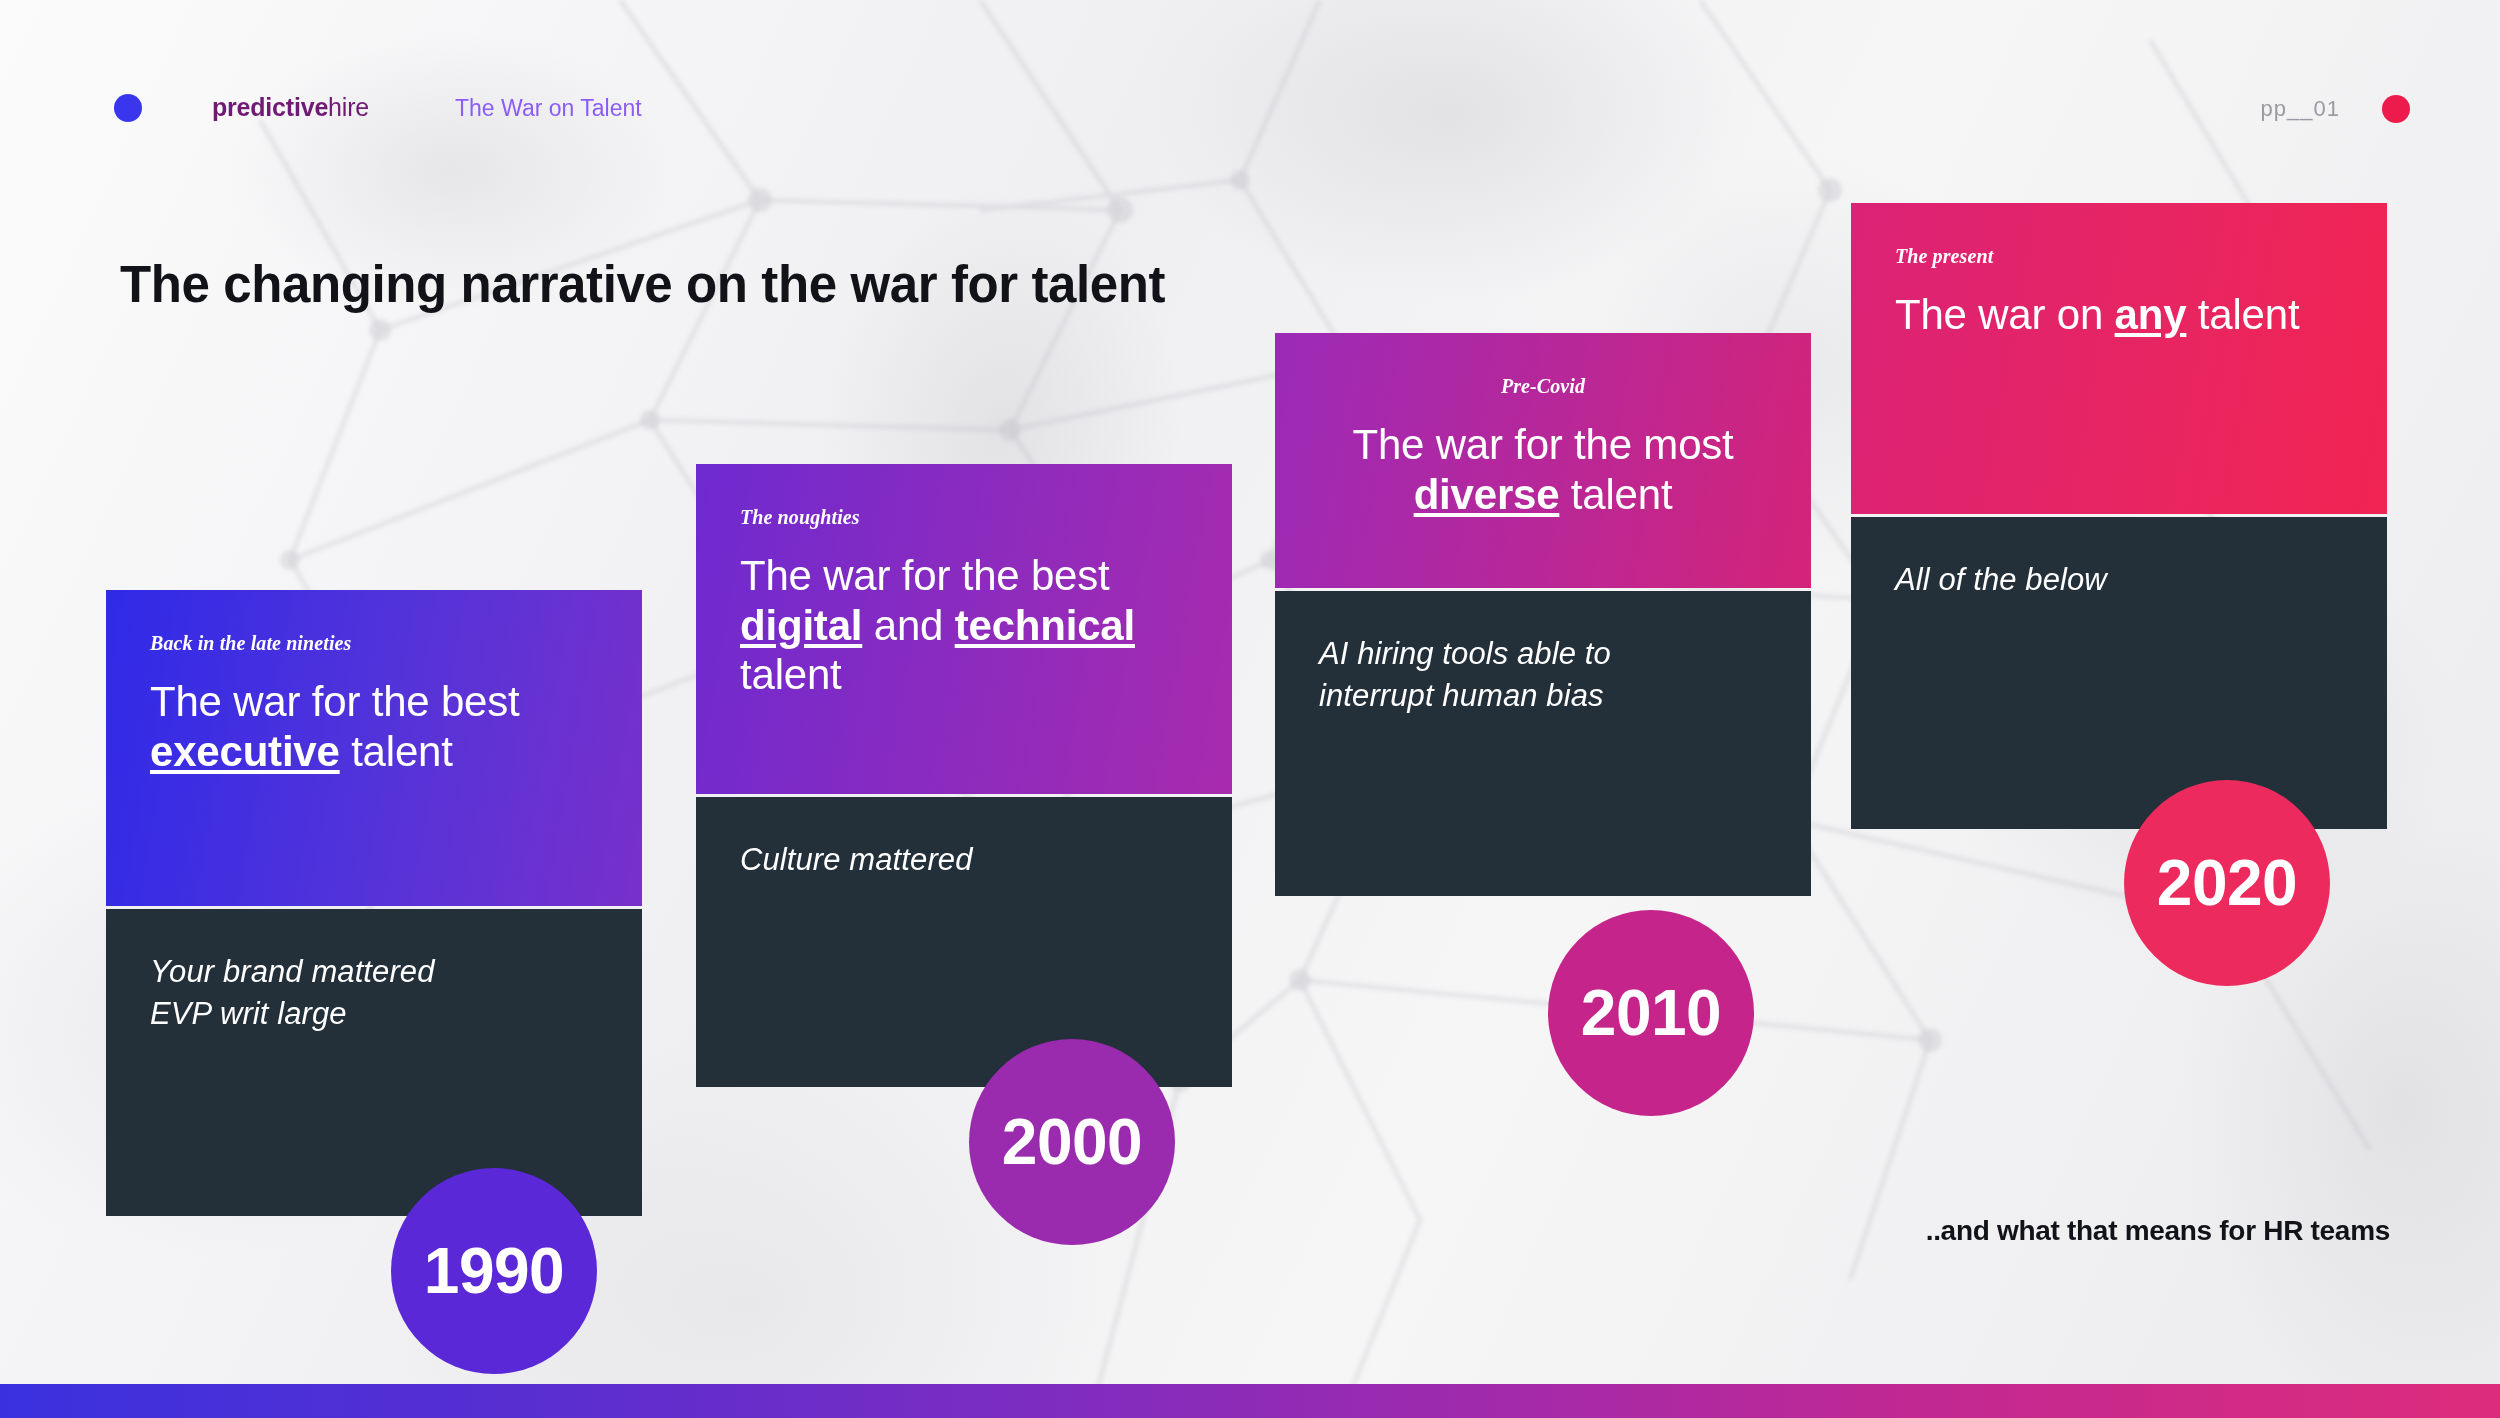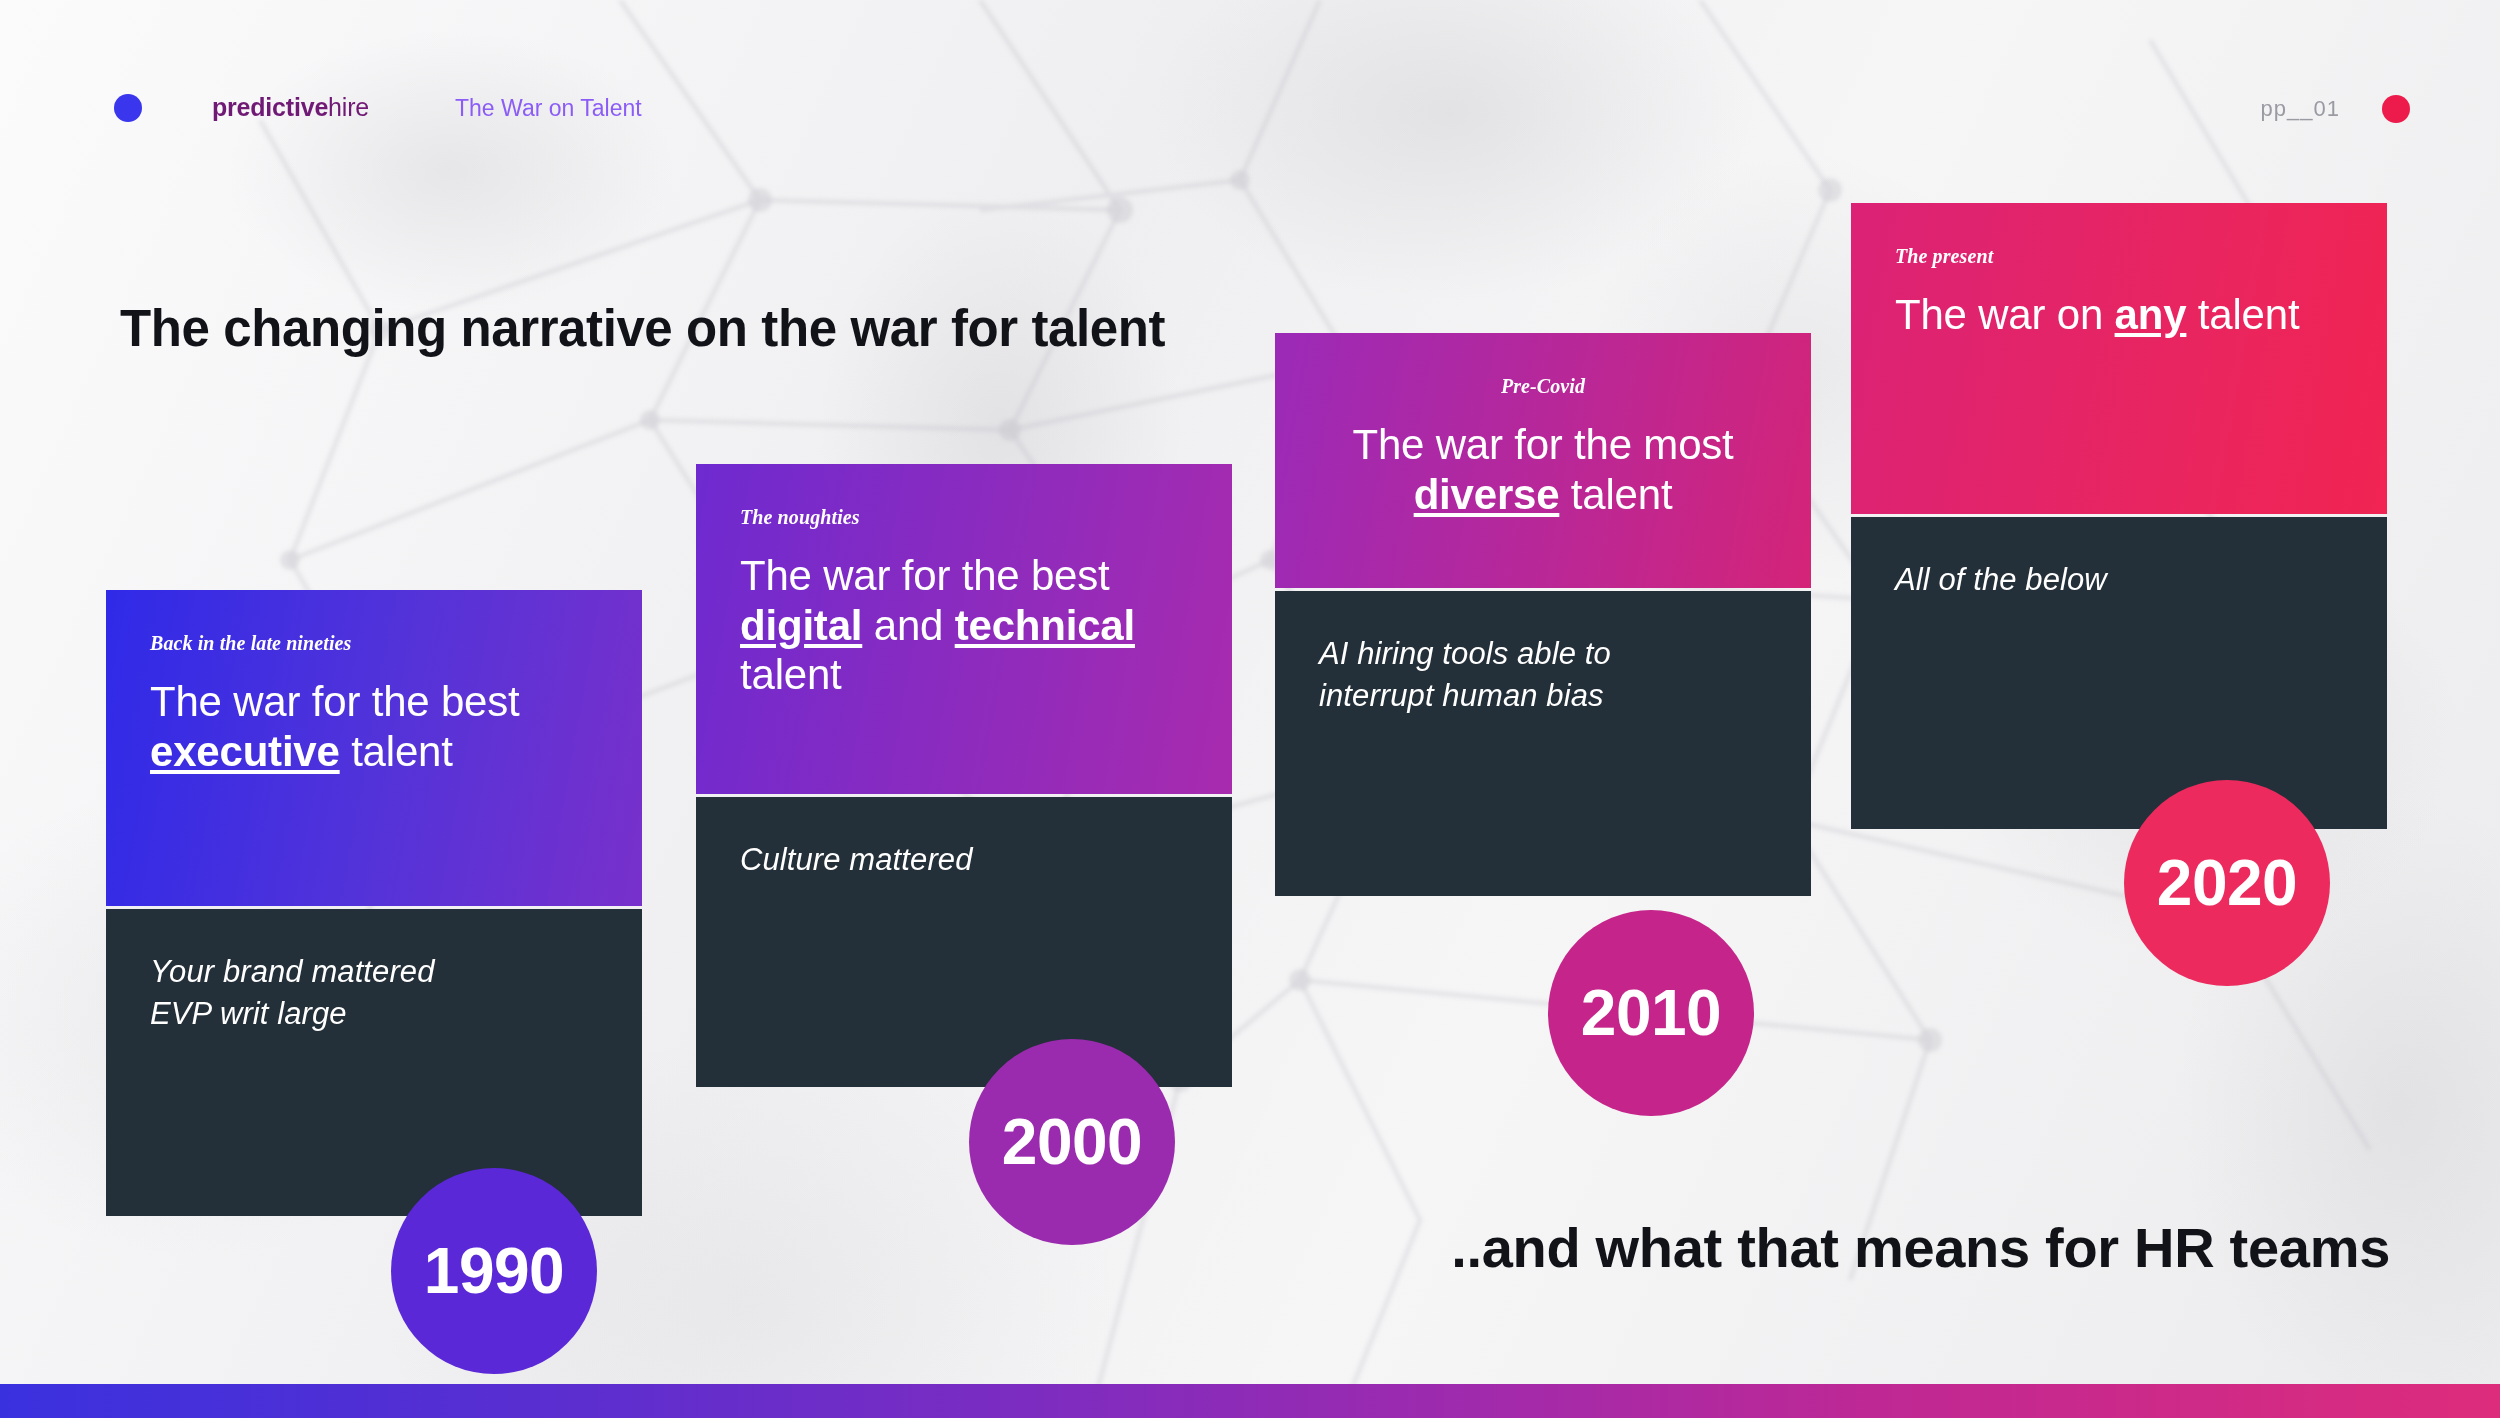--- a/index.html
+++ b/index.html
@@ -51,25 +51,25 @@
     font-size:22px; color:#9a9aa2; letter-spacing:1px;
   }
   #accent-dot {
     position:absolute; right:90px; top:95px;
     width:28px; height:28px; border-radius:50%; background:#ED1B4C;
   }
 
   
   #headline {
     position:absolute; left:120px; top:255px; z-index:6;
-    font-size:51px; font-weight:700; color:#111318; letter-spacing:-0.4px;margin-top:44px;
+    font-size:51px; font-weight:700; color:#111318; letter-spacing:-0.4px;
   }
   #footline {
     position:absolute; right:110px; top:1215px; z-index:6;
-    font-size:56px; font-weight:700; color:#111318; letter-spacing:-0.3px;
+    font-size:28px; font-weight:700; color:#111318; letter-spacing:-0.3px;
     text-align:left;
   }
 
   
   .column { position:absolute; z-index:4; width:536px; }
   .col-top {
     color:#ffffff;
     padding:42px 44px 0 44px;
     position:relative;
   }

